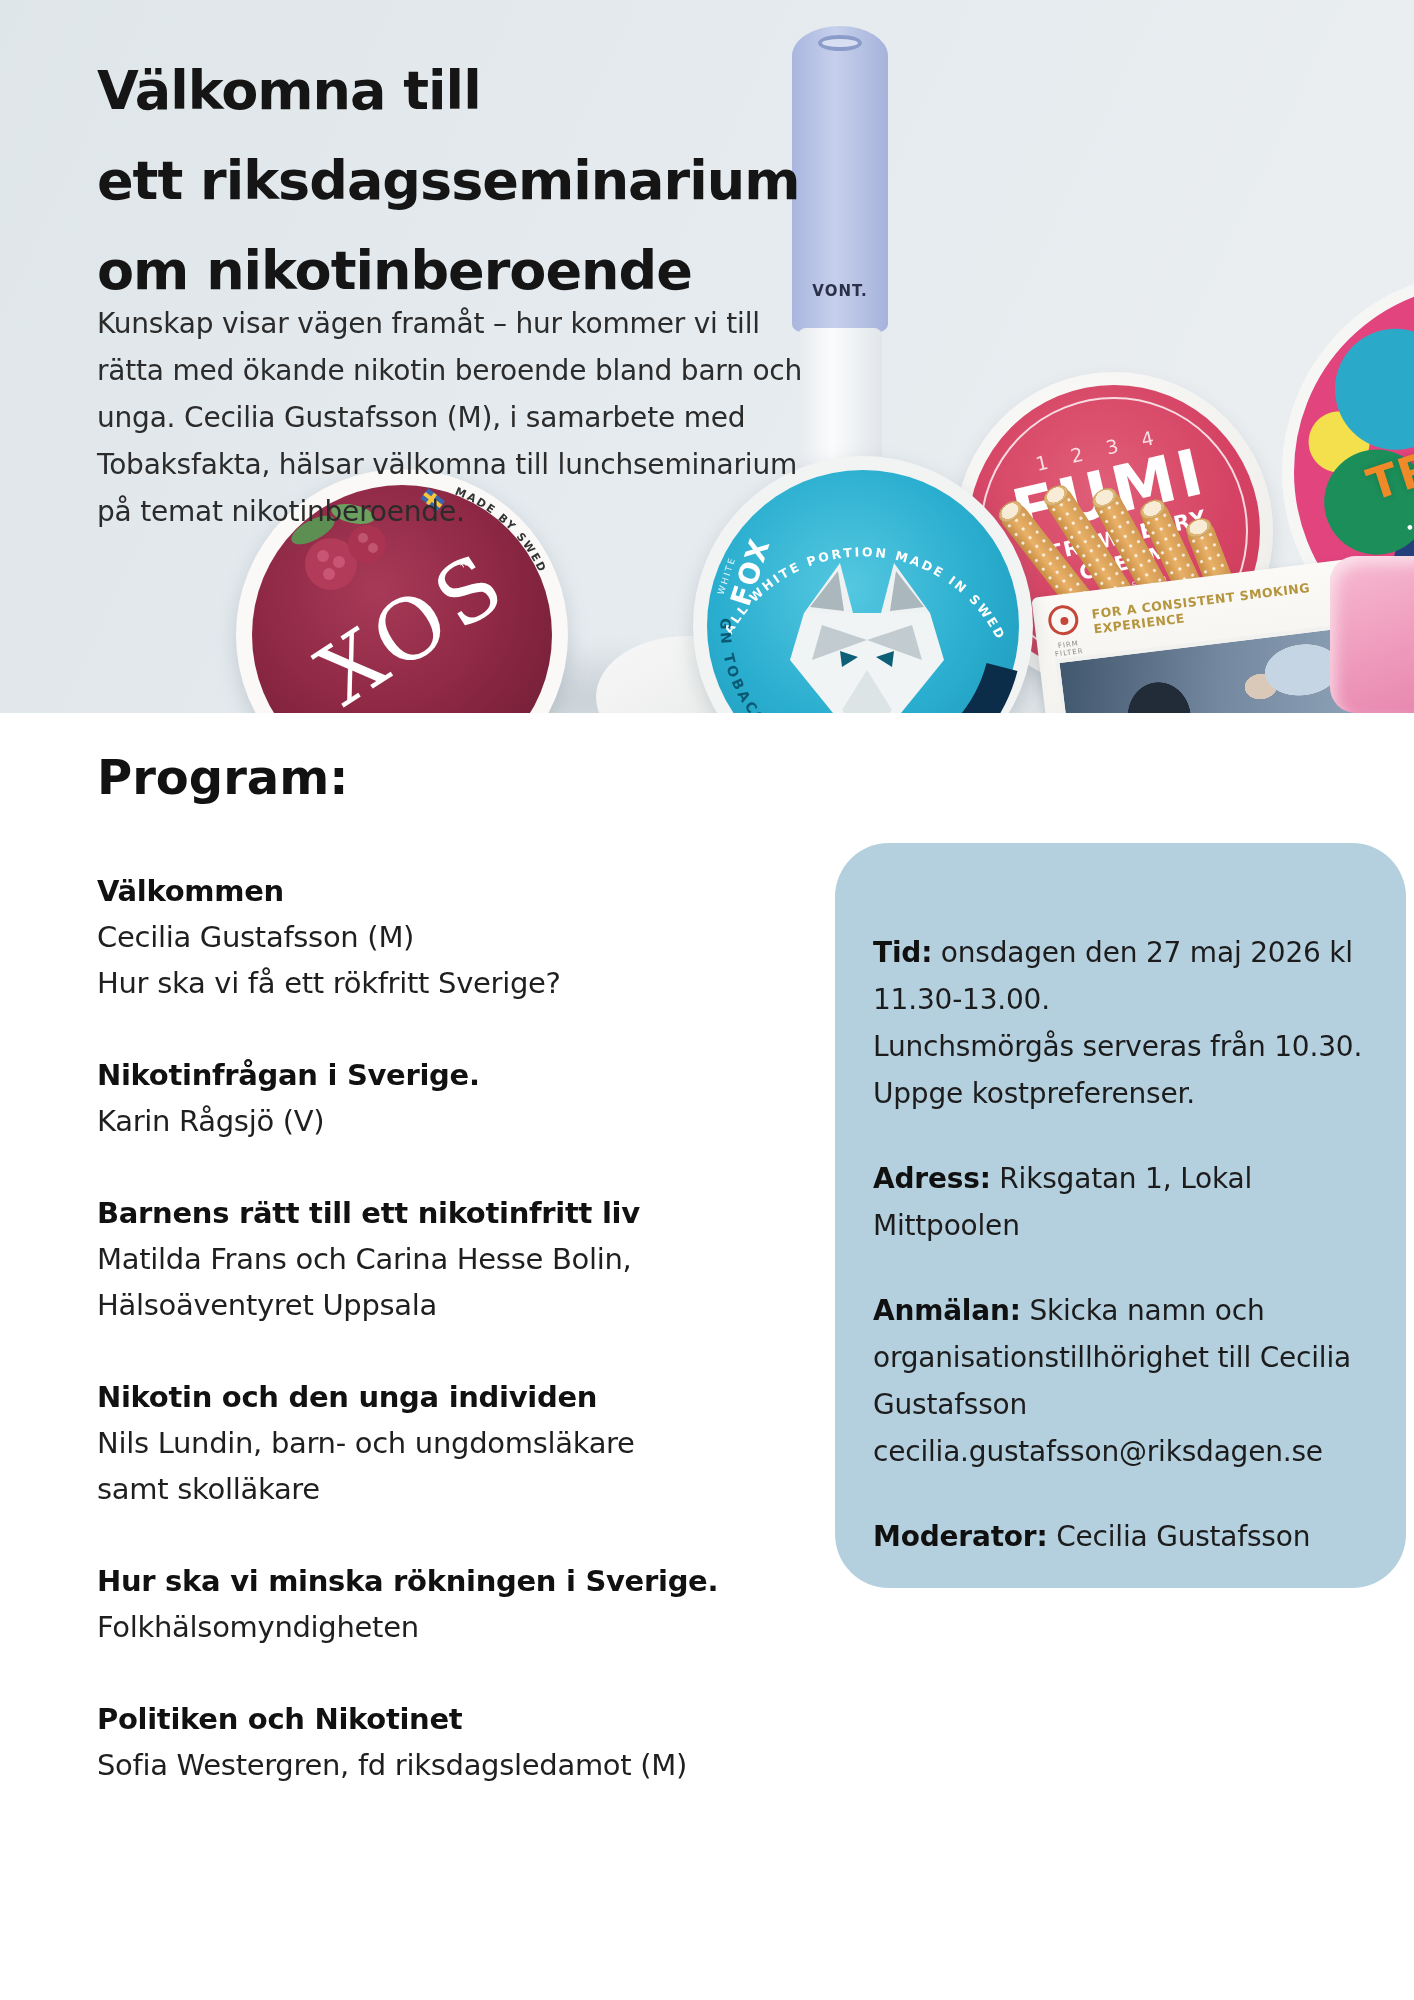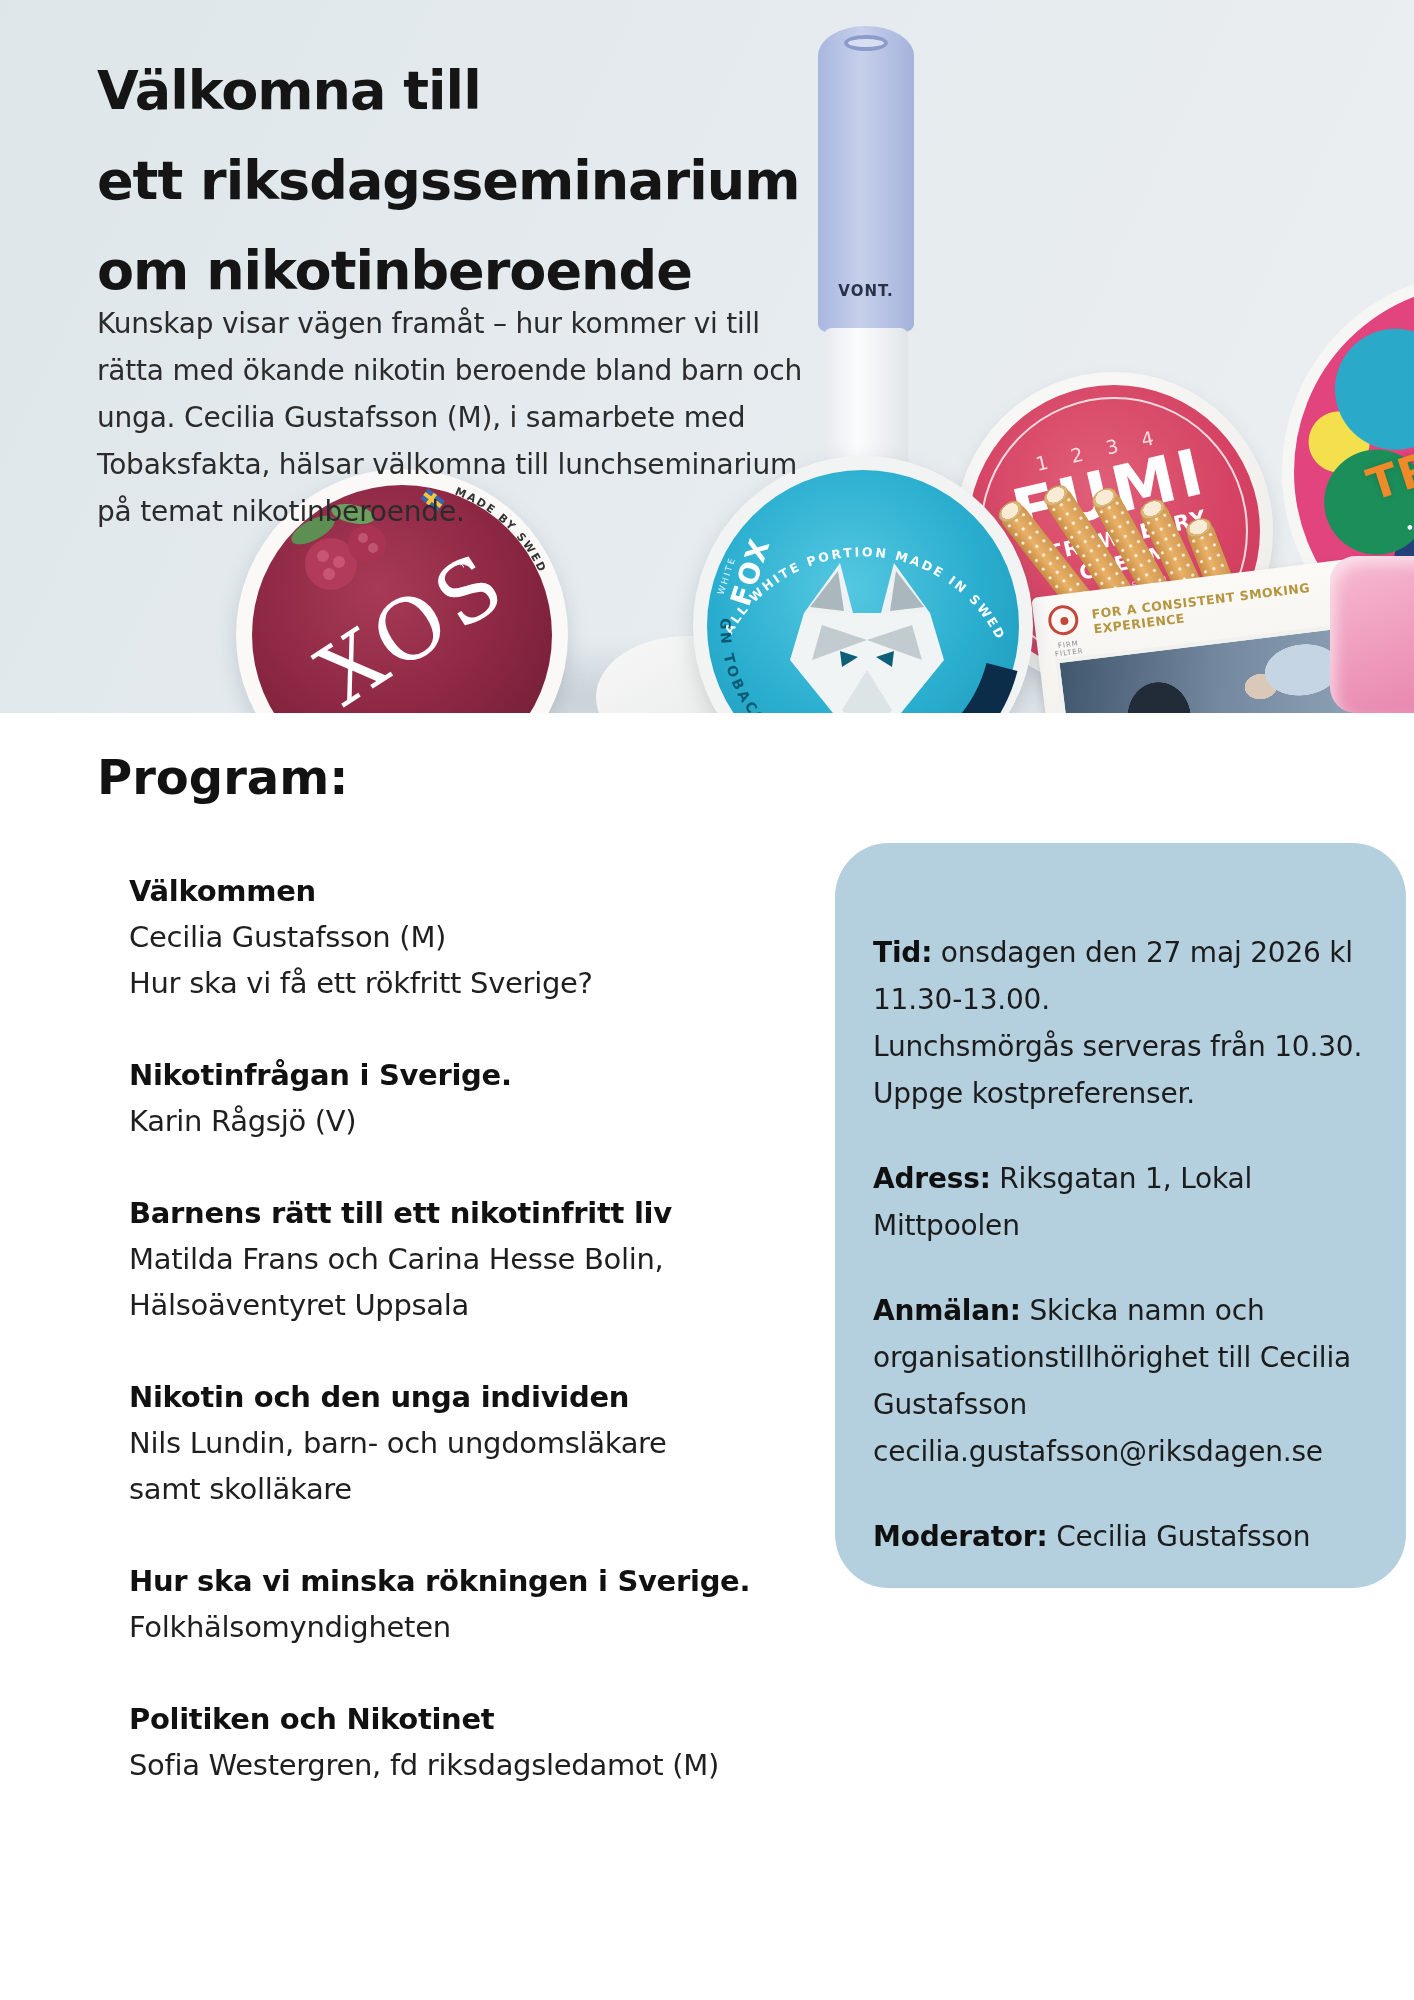--- a/index.html
+++ b/index.html
@@ -10,21 +10,21 @@
   
   .hero { position:absolute; left:0; top:0; width:1414px; height:713px; overflow:hidden;
           background:linear-gradient(115deg,#dfe6ea 0%,#e4eaee 40%,#eceff1 100%); }
   .hero-shadow { position:absolute; z-index:1; filter:blur(7px); }
   .shadow-a { left:250px; top:640px; width:840px; height:120px;
               background:radial-gradient(ellipse at 50% 50%, rgba(80,100,115,.22), transparent 70%); }
   .shadow-b { left:960px; top:635px; width:430px; height:110px;
               background:radial-gradient(ellipse at 50% 50%, rgba(80,100,115,.18), transparent 70%); }
 
   
-  .vape { position:absolute; left:818px; top:26px; width:96px; height:630px; z-index:2; }
+  .vape { position:absolute; left:792px; top:26px; width:96px; height:630px; z-index:2; }
   .vape-mouth { position:absolute; left:0; top:0; width:96px; height:306px;
                 background:linear-gradient(90deg,#a9b6de,#c6d0ec 45%,#a5b2da);
                 border-radius:48px 48px 10px 10px / 30px 30px 8px 8px; }
   .vape-hole { position:absolute; left:26px; top:9px; width:44px; height:16px; border-radius:50%;
                background:#d9dff2; border:4px solid #8c9cca; }
   .vont-label { position:absolute; left:0; top:256px; width:96px; text-align:center;
                 font-size:15px; font-weight:bold; letter-spacing:1px; color:#2b3148; }
   .vape-body { position:absolute; left:6px; top:302px; width:84px; height:328px; border-radius:8px;
                background:linear-gradient(90deg,#e7eaee,#fbfcfd 40%,#e1e5e9); }
 
@@ -110,21 +110,21 @@
 
   
   .title { position:absolute; left:97px; top:46px; z-index:10; width:760px;
            font-size:54px; font-weight:bold; line-height:90px; letter-spacing:-1px; color:#151515; }
   .intro { position:absolute; left:97px; top:300px; z-index:10; width:720px;
            font-size:28px; line-height:47px; letter-spacing:-.2px; color:#2b2b2b; }
 
   
   .program-heading { position:absolute; left:97px; top:748px; font-size:48px; font-weight:bold;
            line-height:58px; color:#121212; }
-  .program-list { position:absolute; left:97px; top:868px; width:660px; color:#1f1f1f;margin-left:32px; }
+  .program-list { position:absolute; left:97px; top:868px; width:660px; color:#1f1f1f; }
   .prog-item { margin-bottom:46px; font-size:29px; line-height:46px; letter-spacing:-.3px; }
   .prog-item h3 { font-size:29px; line-height:46px; font-weight:bold; color:#111; letter-spacing:-.3px; }
 
   .info-box { position:absolute; left:835px; top:843px; width:571px; height:745px;
               background:#b4cfdd; border-radius:54px; padding:86px 16px 0 38px;
               font-size:28px; line-height:47px; letter-spacing:-.2px; color:#1c1c1c; }
   .box-group { margin-bottom:38px; }
   .box-group b { color:#101010; }
 </style>
 </head>

